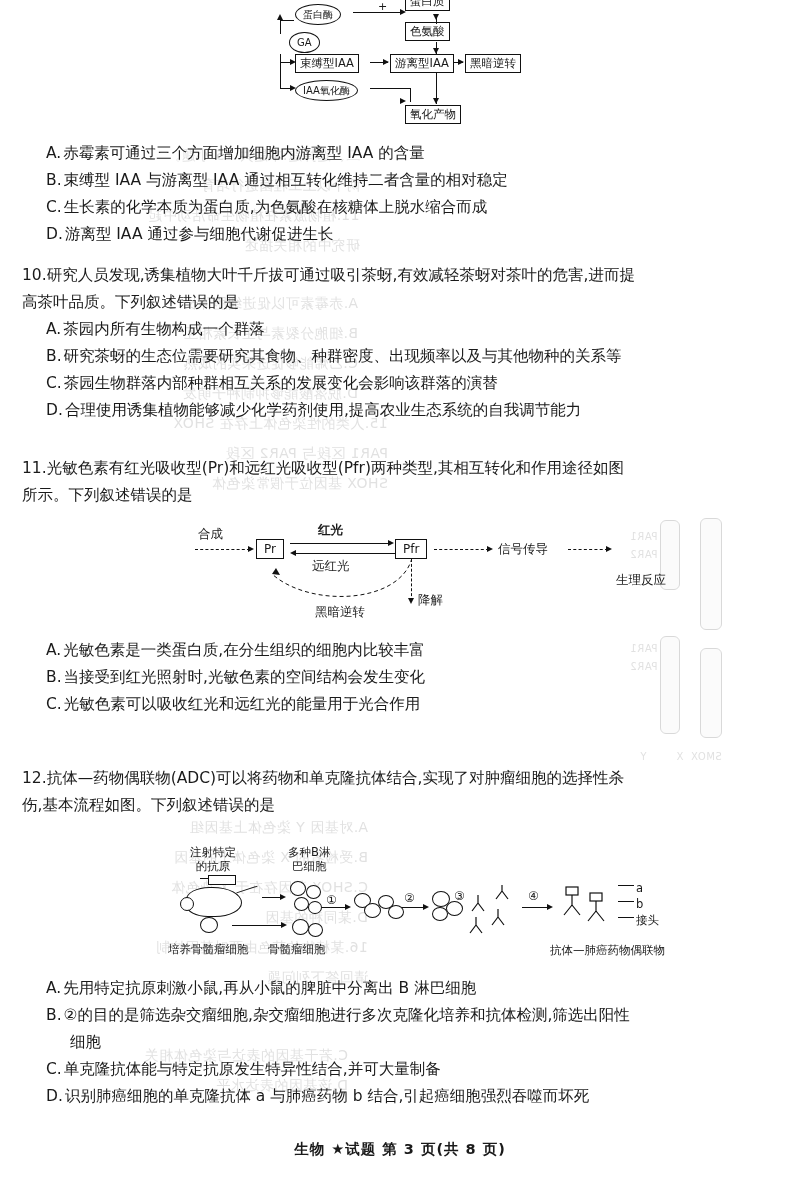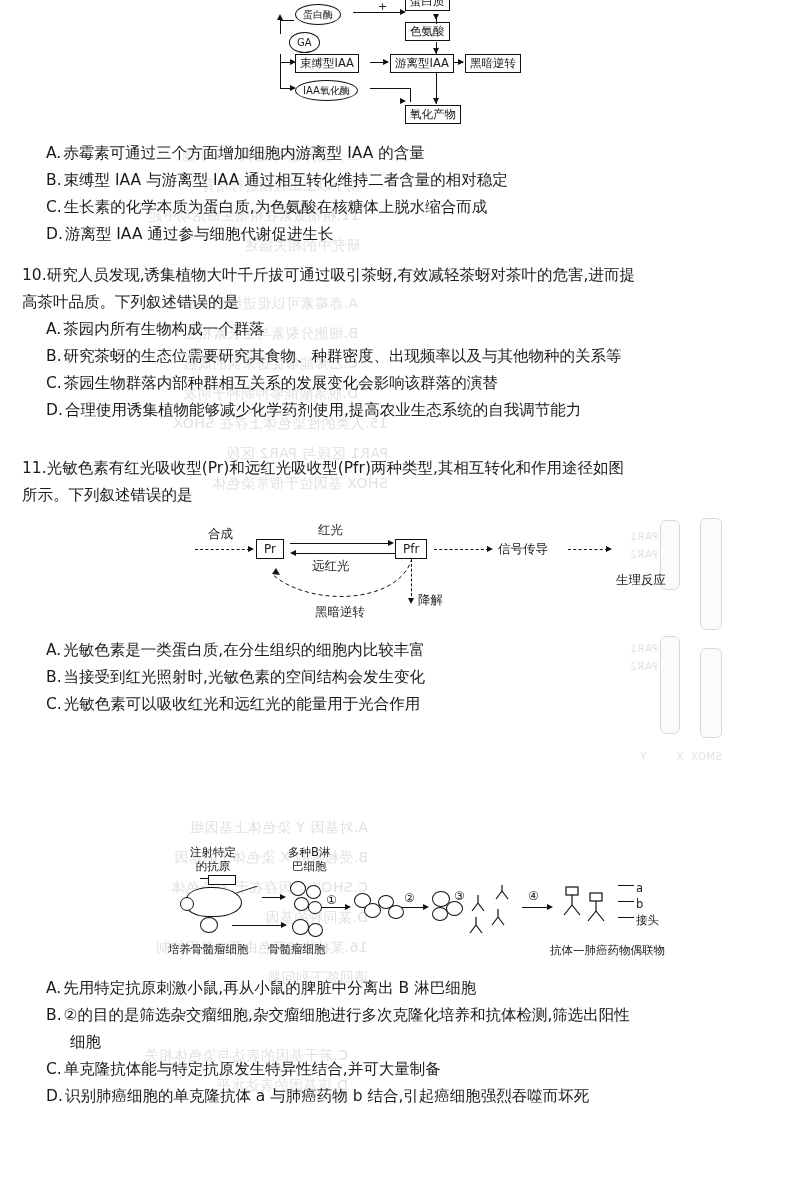--- a/index.html
+++ b/index.html
@@ -301,28 +301,28 @@
   </div>
 
   <div class="qblock" style="top:455px;">
     <div class="qnum-line">
       <span>11.</span><span>光敏色素有红光吸收型(Pr)和远红光吸收型(Pfr)两种类型,其相互转化和作用途径如图</span>
     </div>
     <div class="qline">所示。下列叙述错误的是</div>
   </div>
 
   <div class="fig2">
-    <div class="f2lab" style="left:58px; top:14px;text-align:center;">合成</div>
+    <div class="f2lab" style="left:48px; top:14px;text-align:center;">合成</div>
     <div class="dash" style="left:45px; top:37px; width:55px;"></div>
     <div class="arrowR" style="left:98px; top:33.5px;"></div>
 
     <div class="f2box" style="left:106px; top:27px;">Pr</div>
     <div class="f2box" style="left:245px; top:27px;">Pfr</div>
 
-    <div class="f2lab" style="left:168px; top:10px;">红光</div>
+    <div class="f2lab" style="left:168px; top:10px;font-weight:bold;">红光</div>
     <div class="ln lnh" style="left:140px; top:31px; width:100px;"></div>
     <div class="arrowR" style="left:238px; top:27.5px;"></div>
 
     <div class="ln lnh" style="left:146px; top:41px; width:100px;"></div>
 
     <div style="position:absolute; left:140px; top:37.5px; width:0; height:0; border-top:3.5px solid transparent; border-bottom:3.5px solid transparent; border-right:6px solid #111;"></div>
     <div class="f2lab" style="left:162px; top:46px;">远红光</div>
 
     <div class="dash" style="left:284px; top:37px; width:55px;"></div>
     <div class="arrowR" style="left:337px; top:33.5px;"></div>
@@ -341,20 +341,26 @@
     <div class="arrowD" style="left:258px; top:86px;"></div>
     <div class="f2lab" style="left:268px; top:80px;">降解</div>
   </div>
 
   <div class="qblock" style="top:637px;">
     <div class="opt"><span class="lab">A.</span><span>光敏色素是一类蛋白质,在分生组织的细胞内比较丰富</span></div>
     <div class="opt"><span class="lab">B.</span><span>当接受到红光照射时,光敏色素的空间结构会发生变化</span></div>
     <div class="opt"><span class="lab">C.</span><span>光敏色素可以吸收红光和远红光的能量用于光合作用</span></div>
   </div>
 
+  <div class="qblock" style="top:765px;">
+    <div class="qnum-line">
+      <span>12.</span><span>抗体—药物偶联物(ADC)可以将药物和单克隆抗体结合,实现了对肿瘤细胞的选择性杀</span>
+    </div>
+    <div class="qline">伤,基本流程如图。下列叙述错误的是</div>
+  </div>
 
   <div class="fig3">
 
     <div class="f3lab" style="left:40px; top:0px; white-space:pre;">注射特定
 的抗原</div>
     <div class="f3lab" style="left:138px; top:0px; white-space:pre;">多种B淋
 巴细胞</div>
     <div class="f3lab" style="left:18px; top:97px;">培养骨髓瘤细胞</div>
     <div class="f3lab" style="left:118px; top:97px;">骨髓瘤细胞</div>
     <div class="f3lab" style="left:400px; top:98px;">抗体—肺癌药物偶联物</div>
@@ -429,14 +435,15 @@
   </div>
 
   <div class="qblock" style="top:975px;">
     <div class="opt"><span class="lab">A.</span><span>先用特定抗原刺激小鼠,再从小鼠的脾脏中分离出 B 淋巴细胞</span></div>
     <div class="opt"><span class="lab">B.</span><span>②的目的是筛选杂交瘤细胞,杂交瘤细胞进行多次克隆化培养和抗体检测,筛选出阳性</span></div>
     <div class="opt" style="margin-left:48px;"><span>细胞</span></div>
     <div class="opt"><span class="lab">C.</span><span>单克隆抗体能与特定抗原发生特异性结合,并可大量制备</span></div>
     <div class="opt"><span class="lab">D.</span><span>识别肺癌细胞的单克隆抗体 a 与肺癌药物 b 结合,引起癌细胞强烈吞噬而坏死</span></div>
   </div>
 
+  <div class="footer">生物 ★试题  第 3 页(共 8 页)</div>
 
 </div>
 
 </body></html>

